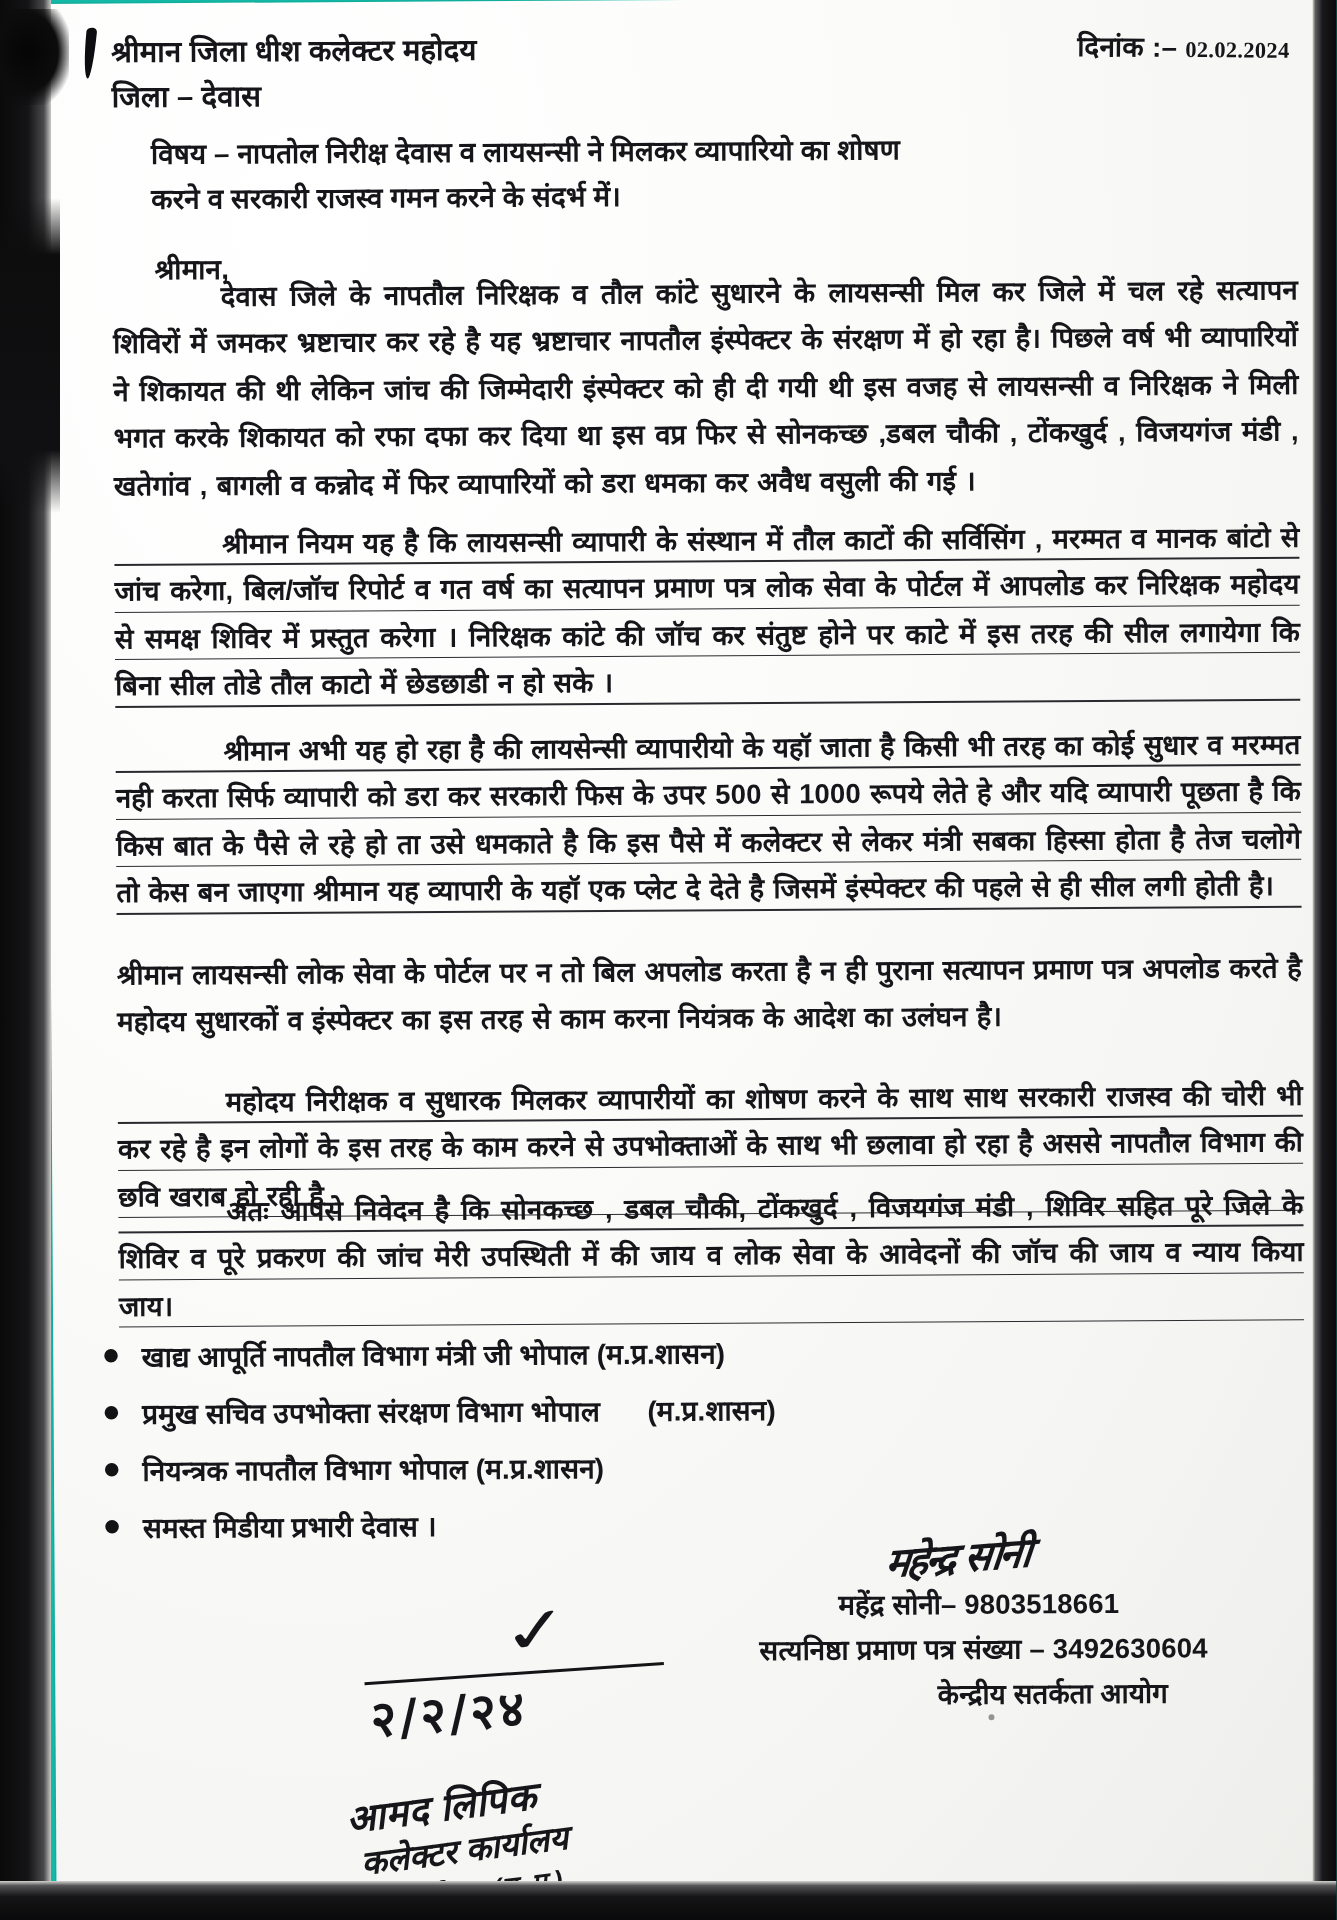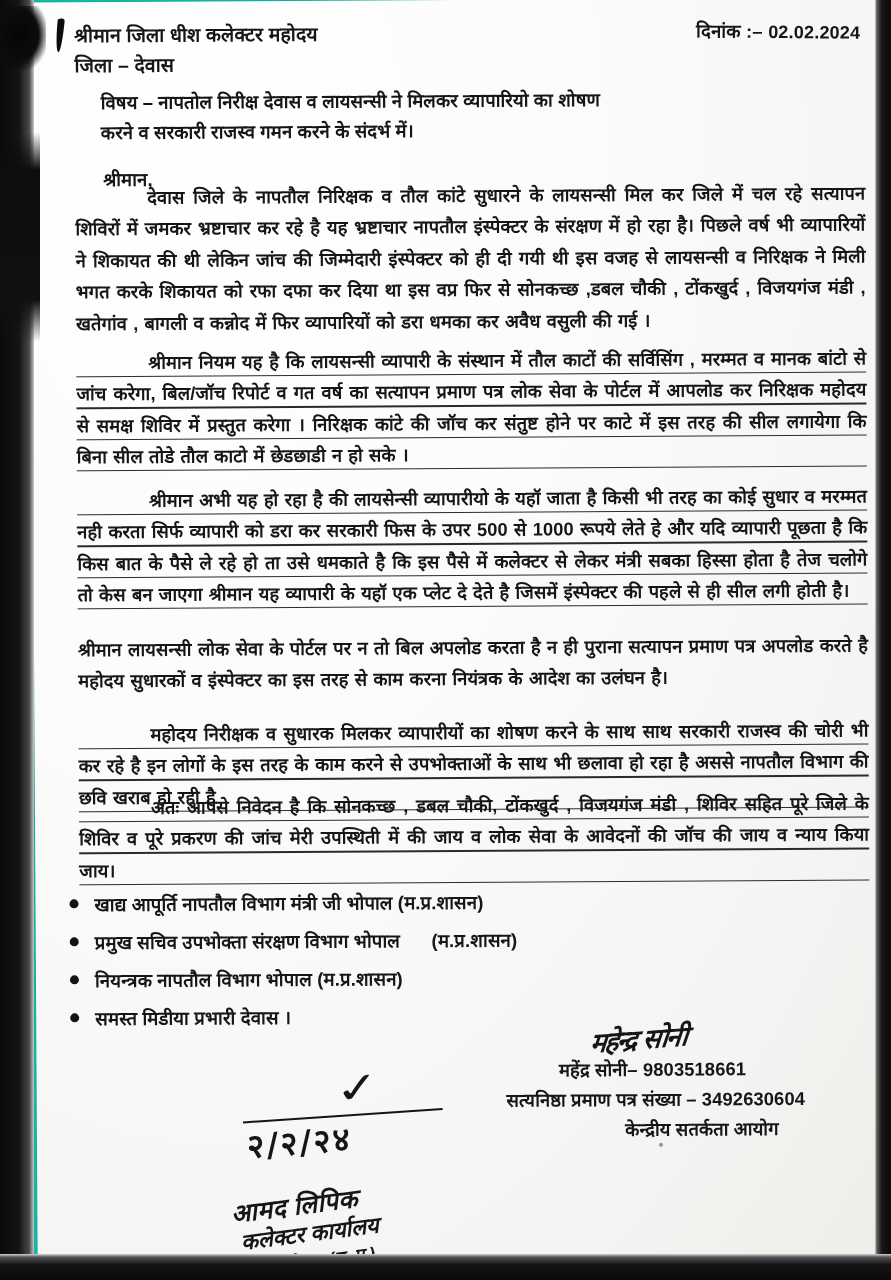--- a/index.html
+++ b/index.html
@@ -75,21 +75,21 @@
   
   .hdr { position: absolute; left: 44px; top: 18px; width: 600px; }
   .hdr .l1 { font-size: 19.5px; line-height: 30px; }
   .hdr .l2 { font-size: 19.5px; line-height: 30px; }
 
   .date-line {
     position: absolute; right: 22px; top: 20px;
     font-size: 18.5px; letter-spacing: .2px; white-space: nowrap;
     transform: rotate(0.9deg);
   }
-  .date-line .dnum { font-weight: 700; font-size: 18px; }
+  .date-line .dnum { font-weight: 700; font-size: 15px; font-family: Liberation Serif, serif; }
 
   .subject { position: absolute; left: 70px; top: 86px; width: 660px; }
   .subject .s { font-size: 18.5px; line-height: 30px; }
 
   .salute { position: absolute; left: 72px; top: 164px; font-size: 18.5px; }
 
   
   .para { position: absolute; left: 44px; width: 790px; }
   .para p {
     font-size: 18.3px;

